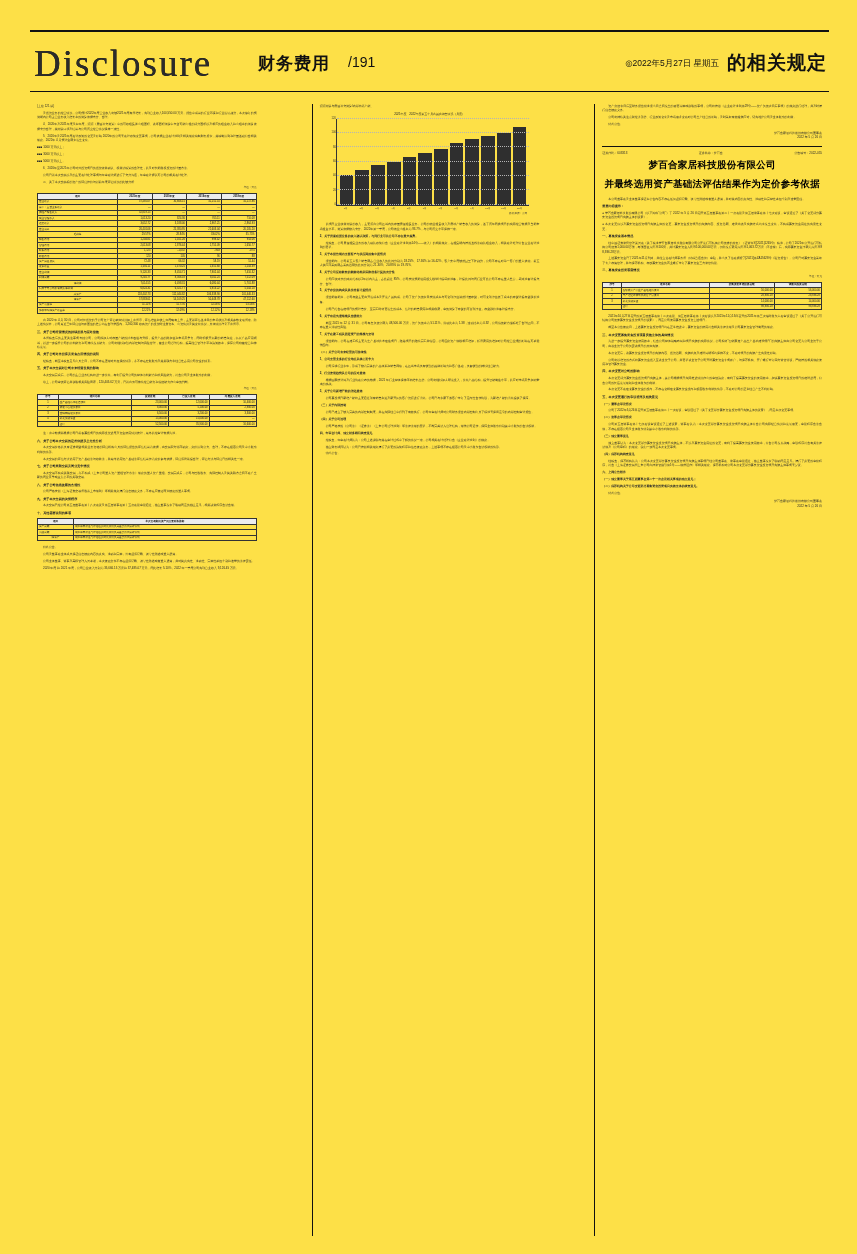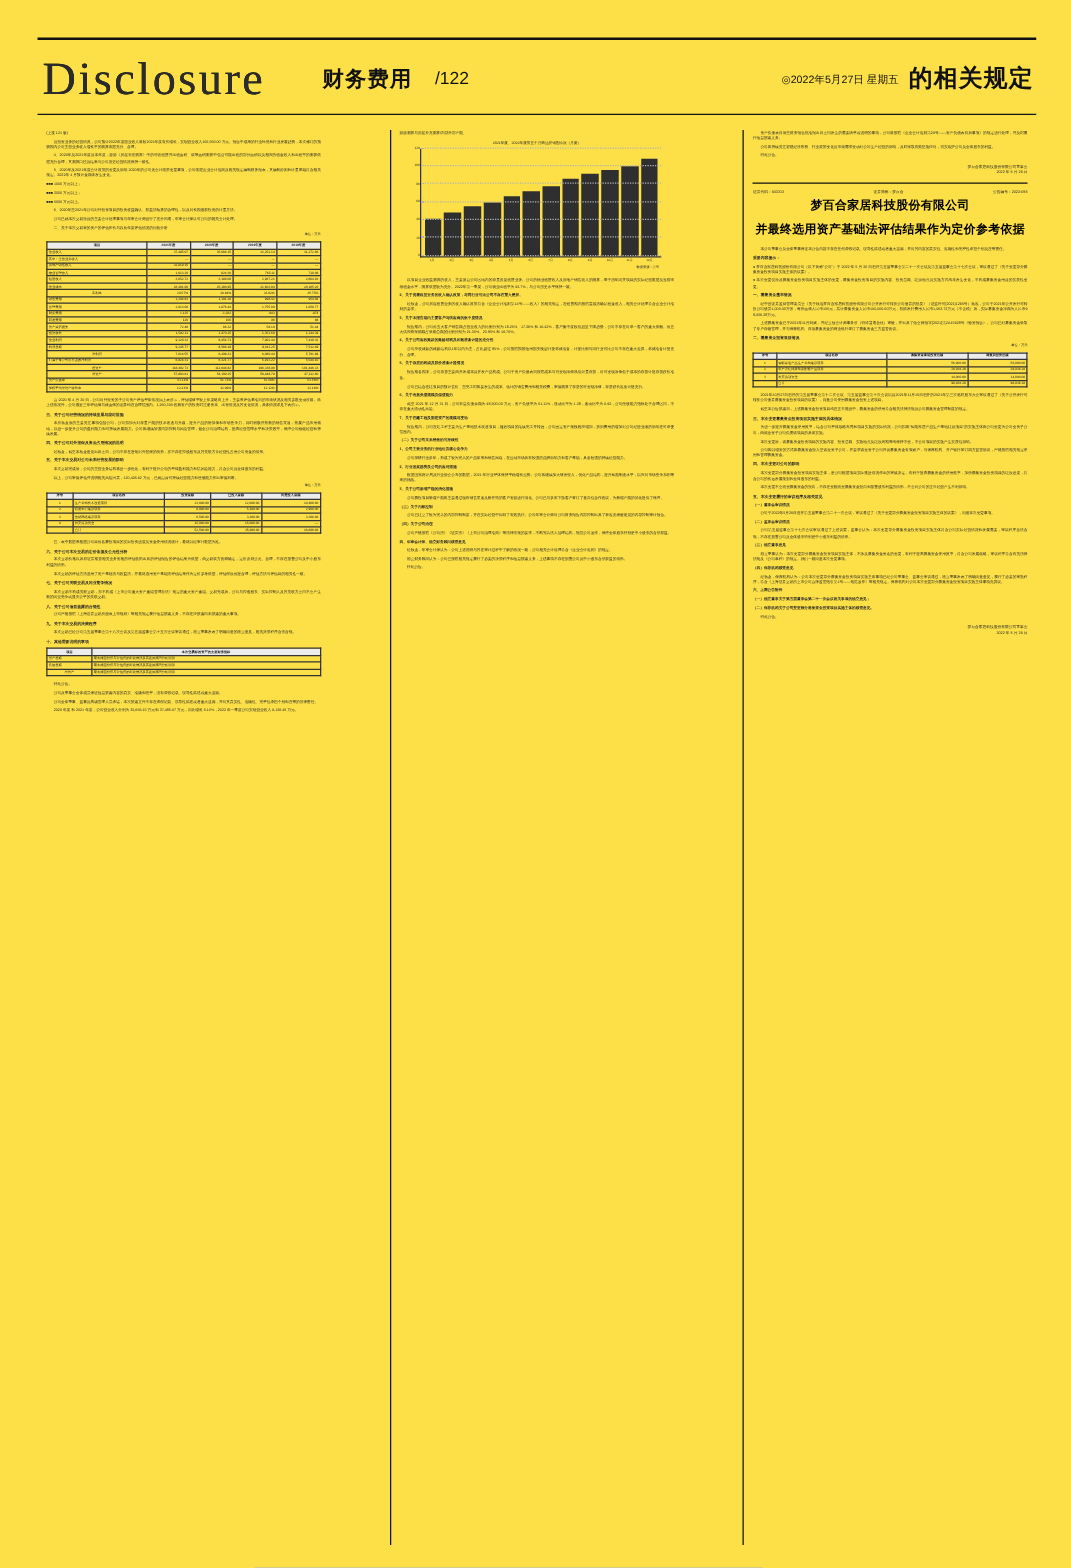--- a/index.html
+++ b/index.html
@@ -74,21 +74,21 @@
 </style>
 </head>
 <body>
 
 <div class="page">
 
   <div class="masthead">
     <div class="masthead-rule-top"></div>
     <div class="disclosure-word">Disclosure</div>
     <div class="section-cn">财务费用</div>
-    <div class="section-num">/122</div>
+    <div class="section-num">/191</div>
     <div class="date-line">◎2022年5月27日 星期五</div>
     <div class="paper-name">的相关规定</div>
     <div class="masthead-rule-bot"></div>
   </div>
 
   <div class="columns">
 
     <div class="col">
       <div class="tiny">
         <p class="noind">(上接 121 版)</p>

